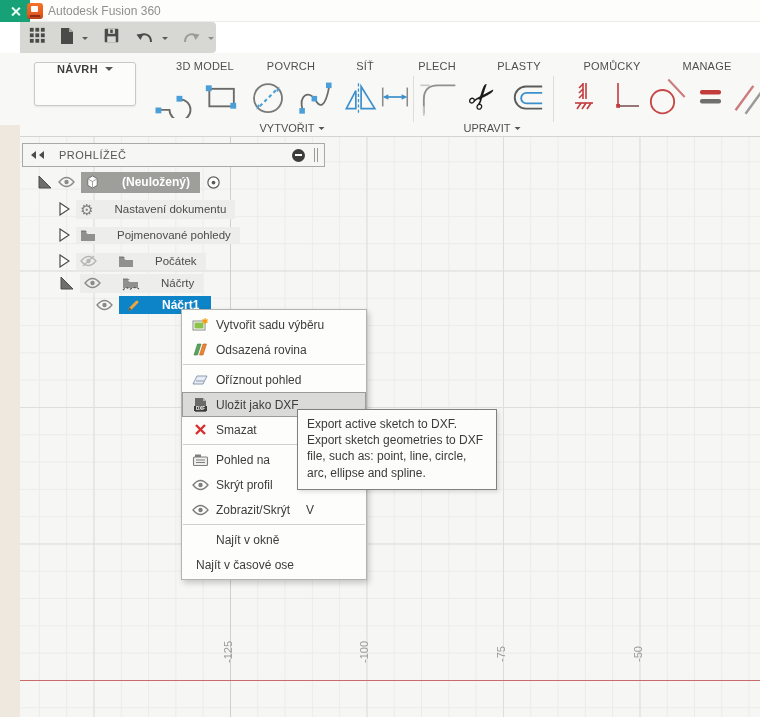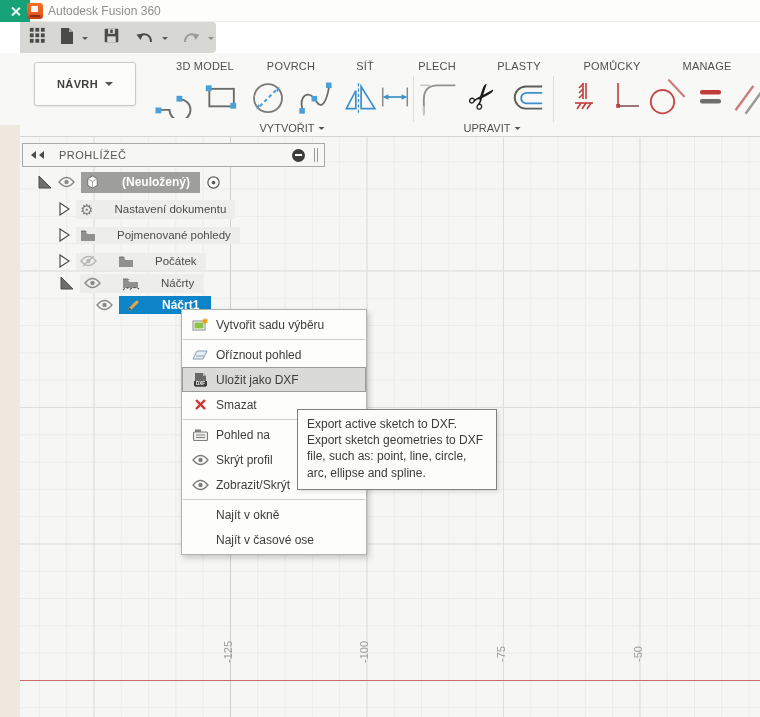--- a/index.html
+++ b/index.html
@@ -18,21 +18,21 @@
   .fusion-logo::before { content:""; position:absolute; left:4px; top:3px; width:7px; height:6px; background:#fff; border-radius:1px; }
   .fusion-logo::after { content:""; position:absolute; left:3px; bottom:2px; width:10px; height:2.5px; background:#8c2f16; }
   .win-title { left:48px; top:4px; font-size:12px; color:#8f8f8d; }
 
   
   .qat { left:20px; top:22px; width:196px; height:31px; background:#d7d7d3; border-radius:0 4px 4px 0; display:flex; align-items:center; gap:7px; padding:0 9px; }
   .qat .caret { width:0; height:0; border:3.5px solid transparent; border-top-color:#5a5a58; margin-top:4px; }
 
   
   .ribbon { left:0; top:53px; width:760px; height:84px; background:#f8f8f7; border-bottom:1px solid #d4d4d2; }
-  .design-btn { left:34px; top:62px; width:102px; height:44px; background:#fcfcfb; border:1px solid #c9c9c7; border-radius:3px; box-shadow:0 1px 2px rgba(0,0,0,.08); display:flex; align-items:center; justify-content:center; gap:7px; font-size:11px; font-weight:bold; color:#3f3f3f; letter-spacing:.4px; }
+  .design-btn { left:34px; top:62px; width:102px; height:44px; background:#fcfcfb; border:1px solid #c9c9c7; border-radius:3px; box-shadow:0 1px 2px rgba(0,0,0,.08); display:flex; align-items:flex-start; justify-content:center; gap:7px; font-size:11px; font-weight:bold; color:#3f3f3f; letter-spacing:.4px; }
   .design-btn .caret { width:0;height:0;border:4px solid transparent;border-top-color:#555; margin-top:4px; }
   .rtab { position:absolute; top:60px; transform:translateX(-50%); font-size:11px; color:#4f4f4f; letter-spacing:.2px; white-space:nowrap; }
   .rgroup { position:absolute; top:122px; transform:translateX(-50%); font-size:11px; color:#4f4f4f; display:flex; align-items:center; gap:4px; white-space:nowrap;margin-left:12px; }
   .rgroup .caret { width:0;height:0;border:3.5px solid transparent;border-top-color:#555; margin-top:3px; }
   .rdivider { position:absolute; top:76px; width:1px; height:46px; background:#ddddda; }
   .tool { position:absolute; top:76px; }
 
   
   .desktop { left:0; top:125px; width:20px; height:592px; background:#efe8df; }
   .canvas { left:20px; top:137px; width:740px; height:580px;
@@ -385,20 +385,29 @@
     <div class="mi">
       <span class="ico">
         <svg width="17" height="15" viewBox="0 0 17 15">
             <rect x="1" y="4" width="12" height="9" fill="#fff" stroke="#8a8a88"></rect>
             <rect x="2.5" y="5.5" width="9" height="6" fill="#8bc24a"></rect>
             <text x="13" y="6.5" font-size="8" fill="#f59a00" text-anchor="middle">✱</text>
           </svg>
       </span>
         <span>Vytvořit sadu výběru</span>
     </div>
+    <div class="mi">
+      <span class="ico">
+        <svg width="16" height="15" viewBox="0 0 16 15">
+            <polygon points="2,13 5.5,2 9,2 5.5,13" fill="#58a55c" stroke="#3c7a40" stroke-width=".6"></polygon>
+            <polygon points="7.5,13 11,2 14.5,2 11,13" fill="#ef8432" stroke="#bb5e1b" stroke-width=".6"></polygon>
+          </svg>
+      </span>
+        <span>Odsazená rovina</span>
+    </div>
     <div class="msep"></div>
     <div class="mi">
       <span class="ico">
         <svg width="17" height="13" viewBox="0 0 17 13">
             <polygon points="1,11 5,3 15,3 11,11" fill="#e7edf3" stroke="#8a9bb0" stroke-width="1"></polygon>
             <line x1="4" y1="8" x2="12" y2="8" stroke="#8a9bb0" stroke-width="1"></line>
           </svg>
       </span>
         <span>Oříznout pohled</span>
     </div>
@@ -450,20 +459,20 @@
             <circle cx="8.5" cy="6" r="2.2" fill="#7e7e7c"></circle>
           </svg>
       </span>
         <span>Zobrazit/Skrýt</span>
       <span class="shortcut">V</span>
     </div>
     <div class="msep"></div>
     <div class="mi" style="padding-left:34px">
       <span>Najít v okně</span>
     </div>
-    <div class="mi" style="padding-left:34px">
+    <div class="mi" style="padding-left:14px">
       <span>Najít v časové ose</span>
     </div>
   </div>
 
   <div class="abs tooltip">Export active sketch to DXF. Export sketch geometries to DXF file, such as: point, line, circle, arc, ellipse and spline.</div>
 
 </div>
 
 </body></html>

